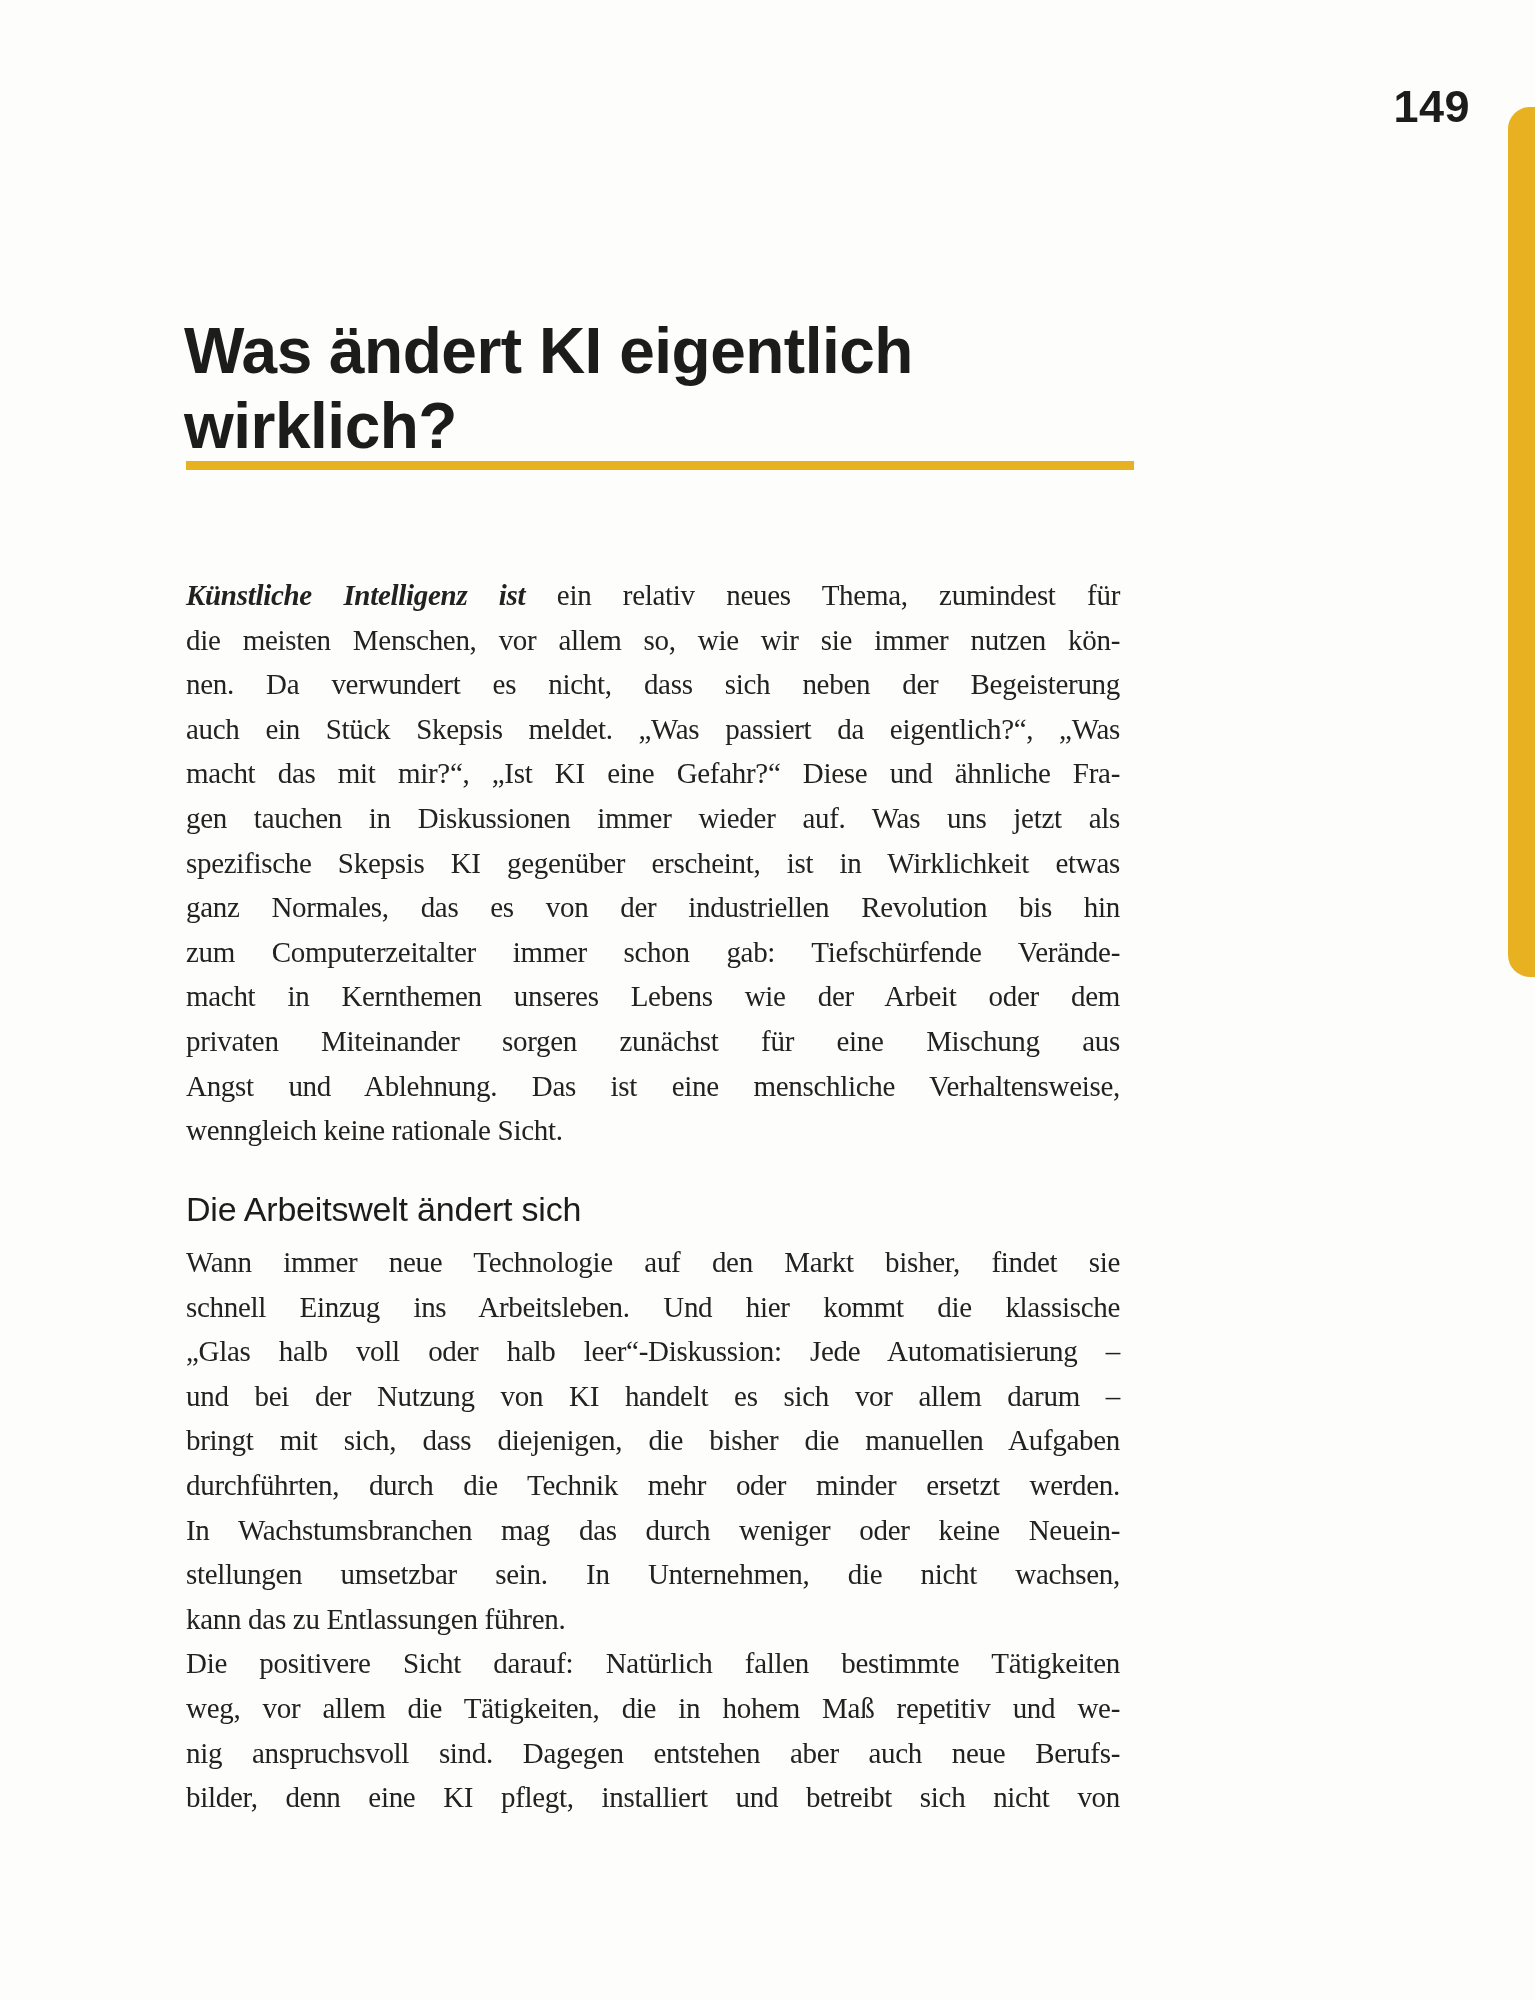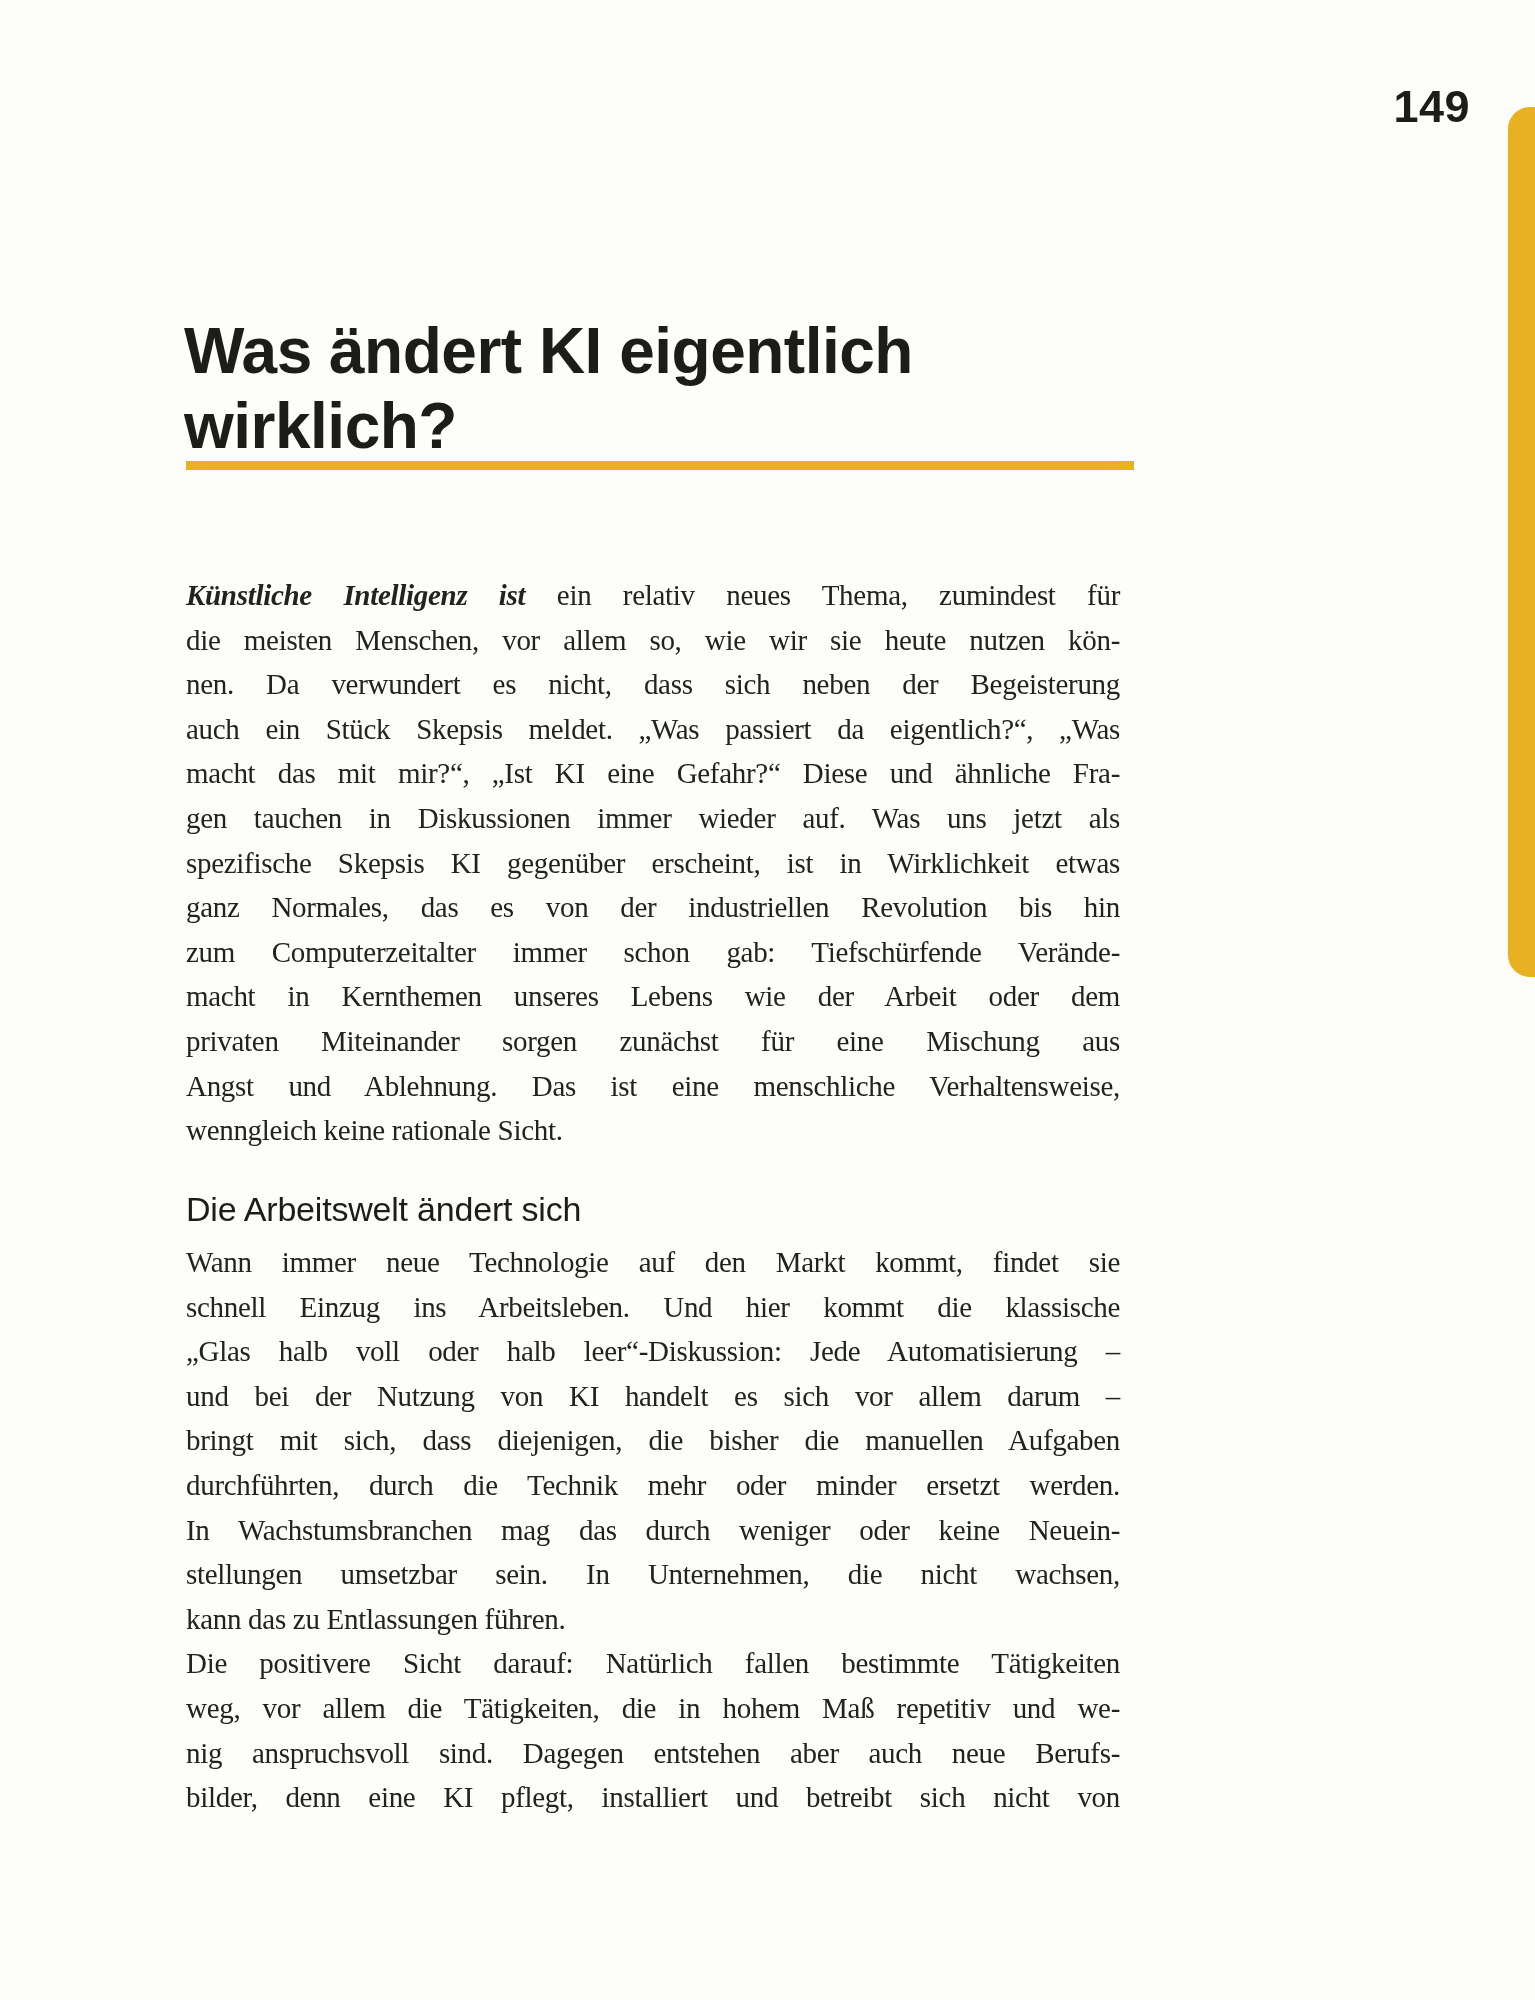--- a/index.html
+++ b/index.html
@@ -102,40 +102,40 @@
     <span>wirklich?</span>
   </h1>
 
   <div class="rule" style="background: rgb(231, 177, 34);"></div>
 
   <div class="para para1">
     <div class="line">
       <b>Künstliche Intelligenz ist</b><span> ein relativ neues Thema, zumindest für</span>
     </div>
     <div>
-        <div class="line">die meisten Menschen, vor allem so, wie wir sie heute nutzen kön-</div>
+        <div class="line">die meisten Menschen, vor allem so, wie wir sie immer nutzen kön-</div>
         <div class="line">nen. Da verwundert es nicht, dass sich neben der Begeisterung</div>
         <div class="line">auch ein Stück Skepsis meldet. „Was passiert da eigentlich?“, „Was</div>
         <div class="line">macht das mit mir?“, „Ist KI eine Gefahr?“ Diese und ähnliche Fra-</div>
         <div class="line">gen tauchen in Diskussionen immer wieder auf. Was uns jetzt als</div>
         <div class="line">spezifische Skepsis KI gegenüber erscheint, ist in Wirklichkeit etwas</div>
         <div class="line">ganz Normales, das es von der industriellen Revolution bis hin</div>
         <div class="line">zum Computerzeitalter immer schon gab: Tiefschürfende Verände-</div>
         <div class="line">macht in Kernthemen unseres Lebens wie der Arbeit oder dem</div>
         <div class="line">privaten Miteinander sorgen zunächst für eine Mischung aus</div>
         <div class="line">Angst und Ablehnung. Das ist eine menschliche Verhaltensweise,</div>
         <div class="line line-last">wenngleich keine rationale Sicht.</div>
       </div>
   </div>
 
   <h2 class="subhead">Die Arbeitswelt ändert sich</h2>
 
   <div class="para para2">
     <div>
-        <div class="line">Wann immer neue Technologie auf den Markt kommt, findet sie</div>
+        <div class="line">Wann immer neue Technologie auf den Markt bisher, findet sie</div>
         <div class="line">schnell Einzug ins Arbeitsleben. Und hier kommt die klassische</div>
         <div class="line">„Glas halb voll oder halb leer“-Diskussion: Jede Automatisierung –</div>
         <div class="line">und bei der Nutzung von KI handelt es sich vor allem darum –</div>
         <div class="line">bringt mit sich, dass diejenigen, die bisher die manuellen Aufgaben</div>
         <div class="line">durchführten, durch die Technik mehr oder minder ersetzt werden.</div>
         <div class="line">In Wachstumsbranchen mag das durch weniger oder keine Neuein-</div>
         <div class="line">stellungen umsetzbar sein. In Unternehmen, die nicht wachsen,</div>
         <div class="line line-last">kann das zu Entlassungen führen.</div>
         <div class="line">Die positivere Sicht darauf: Natürlich fallen bestimmte Tätigkeiten</div>
         <div class="line">weg, vor allem die Tätigkeiten, die in hohem Maß repetitiv und we-</div>

